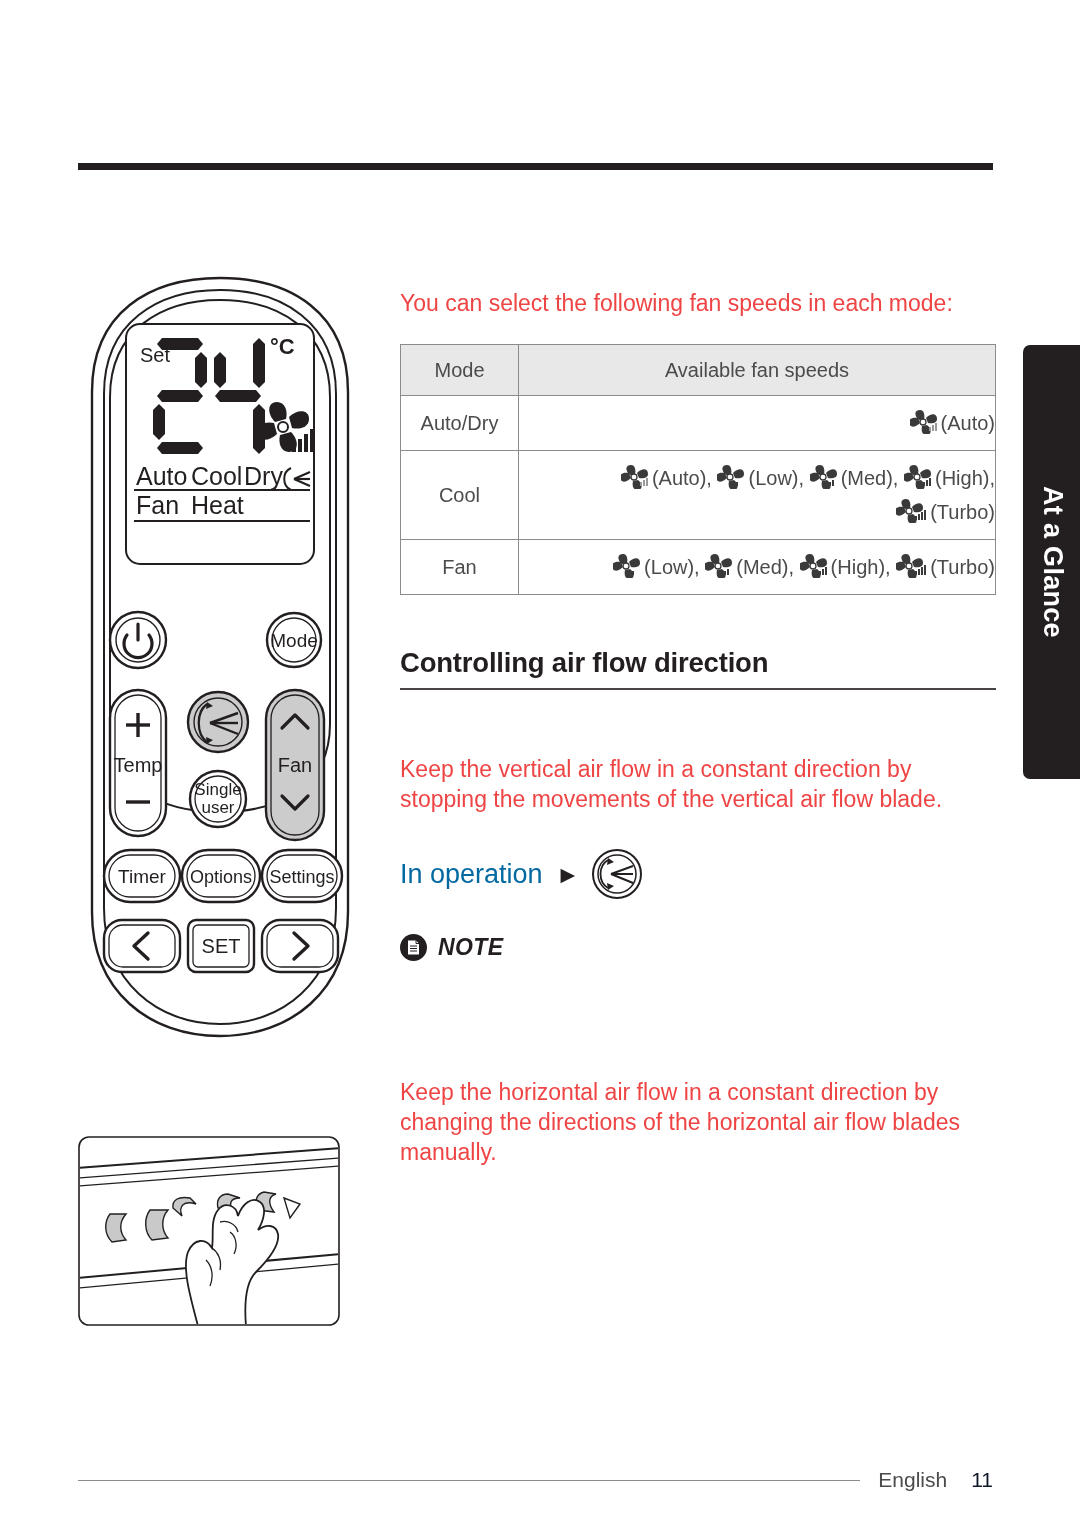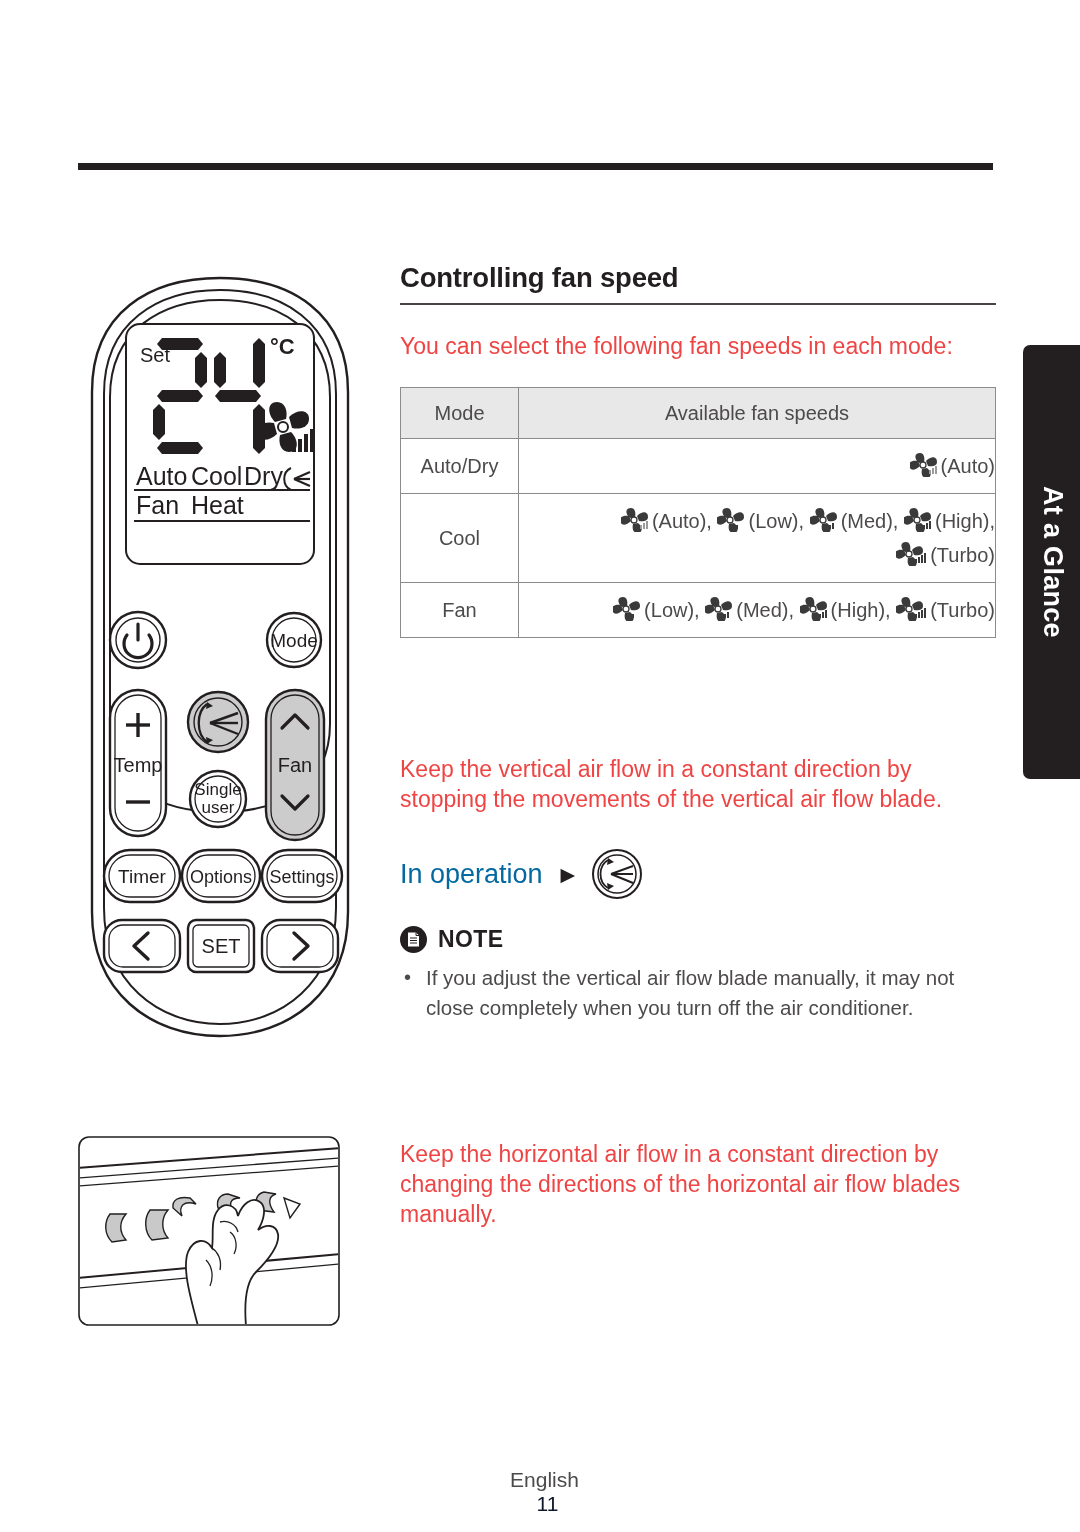--- a/index.html
+++ b/index.html
@@ -136,21 +136,22 @@
   .inop-arrow {
     margin: 0 16px 0 18px;
     font-size: 19px;
     color: #231f20;
     line-height: 1;
   }
 
   
   .note-head {
     display: flex;
-    margin-top: 26px;
+    margin-top: 34px;
+    font-style: italic;
   }
   .note-badge {
     width: 27px;
     height: 27px;
     border-radius: 50%;
     background: #231f20;
     display: flex;
     align-items: center;
     justify-content: center;
     margin-right: 11px;
@@ -184,21 +185,20 @@
   }
 
   
   .footer {
     position: absolute;
     left: 78px;
     top: 1468px;
     width: 915px;
     display: flex;
     align-items: center;
-    flex-direction: column;
   }
   .footer-rule {
     flex: 1;
     height: 1px;
     background: #8d8a8b;
   }
   .footer-text {
     margin-left: 18px;
     font-size: 21px;
     color: #4d4a4b;
@@ -396,21 +396,20 @@
     <path d="M120 190 C112 160, 104 132, 110 116 C116 102, 128 102, 134 112 C136 100, 132 84, 140 74 C146 66, 158 68, 160 80 C164 68, 174 60, 182 66 C189 71, 186 84, 180 94 C188 88, 198 88, 200 98 C202 110, 190 124, 178 136 C168 146, 166 166, 168 190 Z" fill="#ffffff" stroke="#231f20" stroke-width="1.8"></path>
     <path d="M134 112 C140 116, 144 124, 142 134" fill="none" stroke="#231f20" stroke-width="1.3"></path>
     <path d="M152 96 C158 100, 160 110, 156 118" fill="none" stroke="#231f20" stroke-width="1.3"></path>
     <path d="M142 86 C150 84, 158 88, 160 96" fill="none" stroke="#231f20" stroke-width="1.3"></path>
     <path d="M128 124 C134 130, 136 140, 132 150" fill="none" stroke="#231f20" stroke-width="1.3"></path>
   </g>
 </svg>
 
 <div class="content">
 
-  <h2 class="sec-title">Controlling fan speed</h2>
 
   <div style="height:26px"></div>
 
   <p class="body-text">You can select the following fan speeds in each mode:</p>
 
   <table class="fan-table">
     <colgroup>
         <col class="col-mode">
         <col>
       </colgroup>
@@ -593,20 +592,21 @@
                 </g>
             </svg><span>(Turbo)</span>
           </span>
         </td>
       </tr>
     </tbody>
   </table>
 
   <div style="height:52px"></div>
 
+  <h2 class="sec-title">Controlling air flow direction</h2>
 
   <div style="height:44px"></div>
 
 
   <div style="height:20px"></div>
 
   <p class="body-text">Keep the vertical air flow in a constant direction by stopping the movements of the vertical air flow blade.</p>
 
   <div class="inop-row">
     <span class="inop-label">In operation</span>
@@ -630,23 +630,20 @@
         <path d="M11 1.5 v3 h3" fill="none" stroke="#231f20" stroke-width="1"></path>
         <g stroke="#231f20" stroke-width="1">
           <line x1="5" y1="7" x2="12" y2="7"></line>
           <line x1="5" y1="9.5" x2="12" y2="9.5"></line>
           <line x1="5" y1="12" x2="12" y2="12"></line>
         </g>
       </svg>
     </span>
     <span class="note-word">NOTE</span>
   </div>
-  <ul class="note-list">
-    <li>If you adjust the vertical air flow blade manually, it may not close completely when you turn off the air conditioner.</li>
-  </ul>
 
   <div style="height:96px"></div>
 
 
   <div style="height:20px"></div>
 
   <p class="body-text">Keep the horizontal air flow in a constant direction by changing the directions of the horizontal air flow blades manually.</p>
 
 </div>
 

